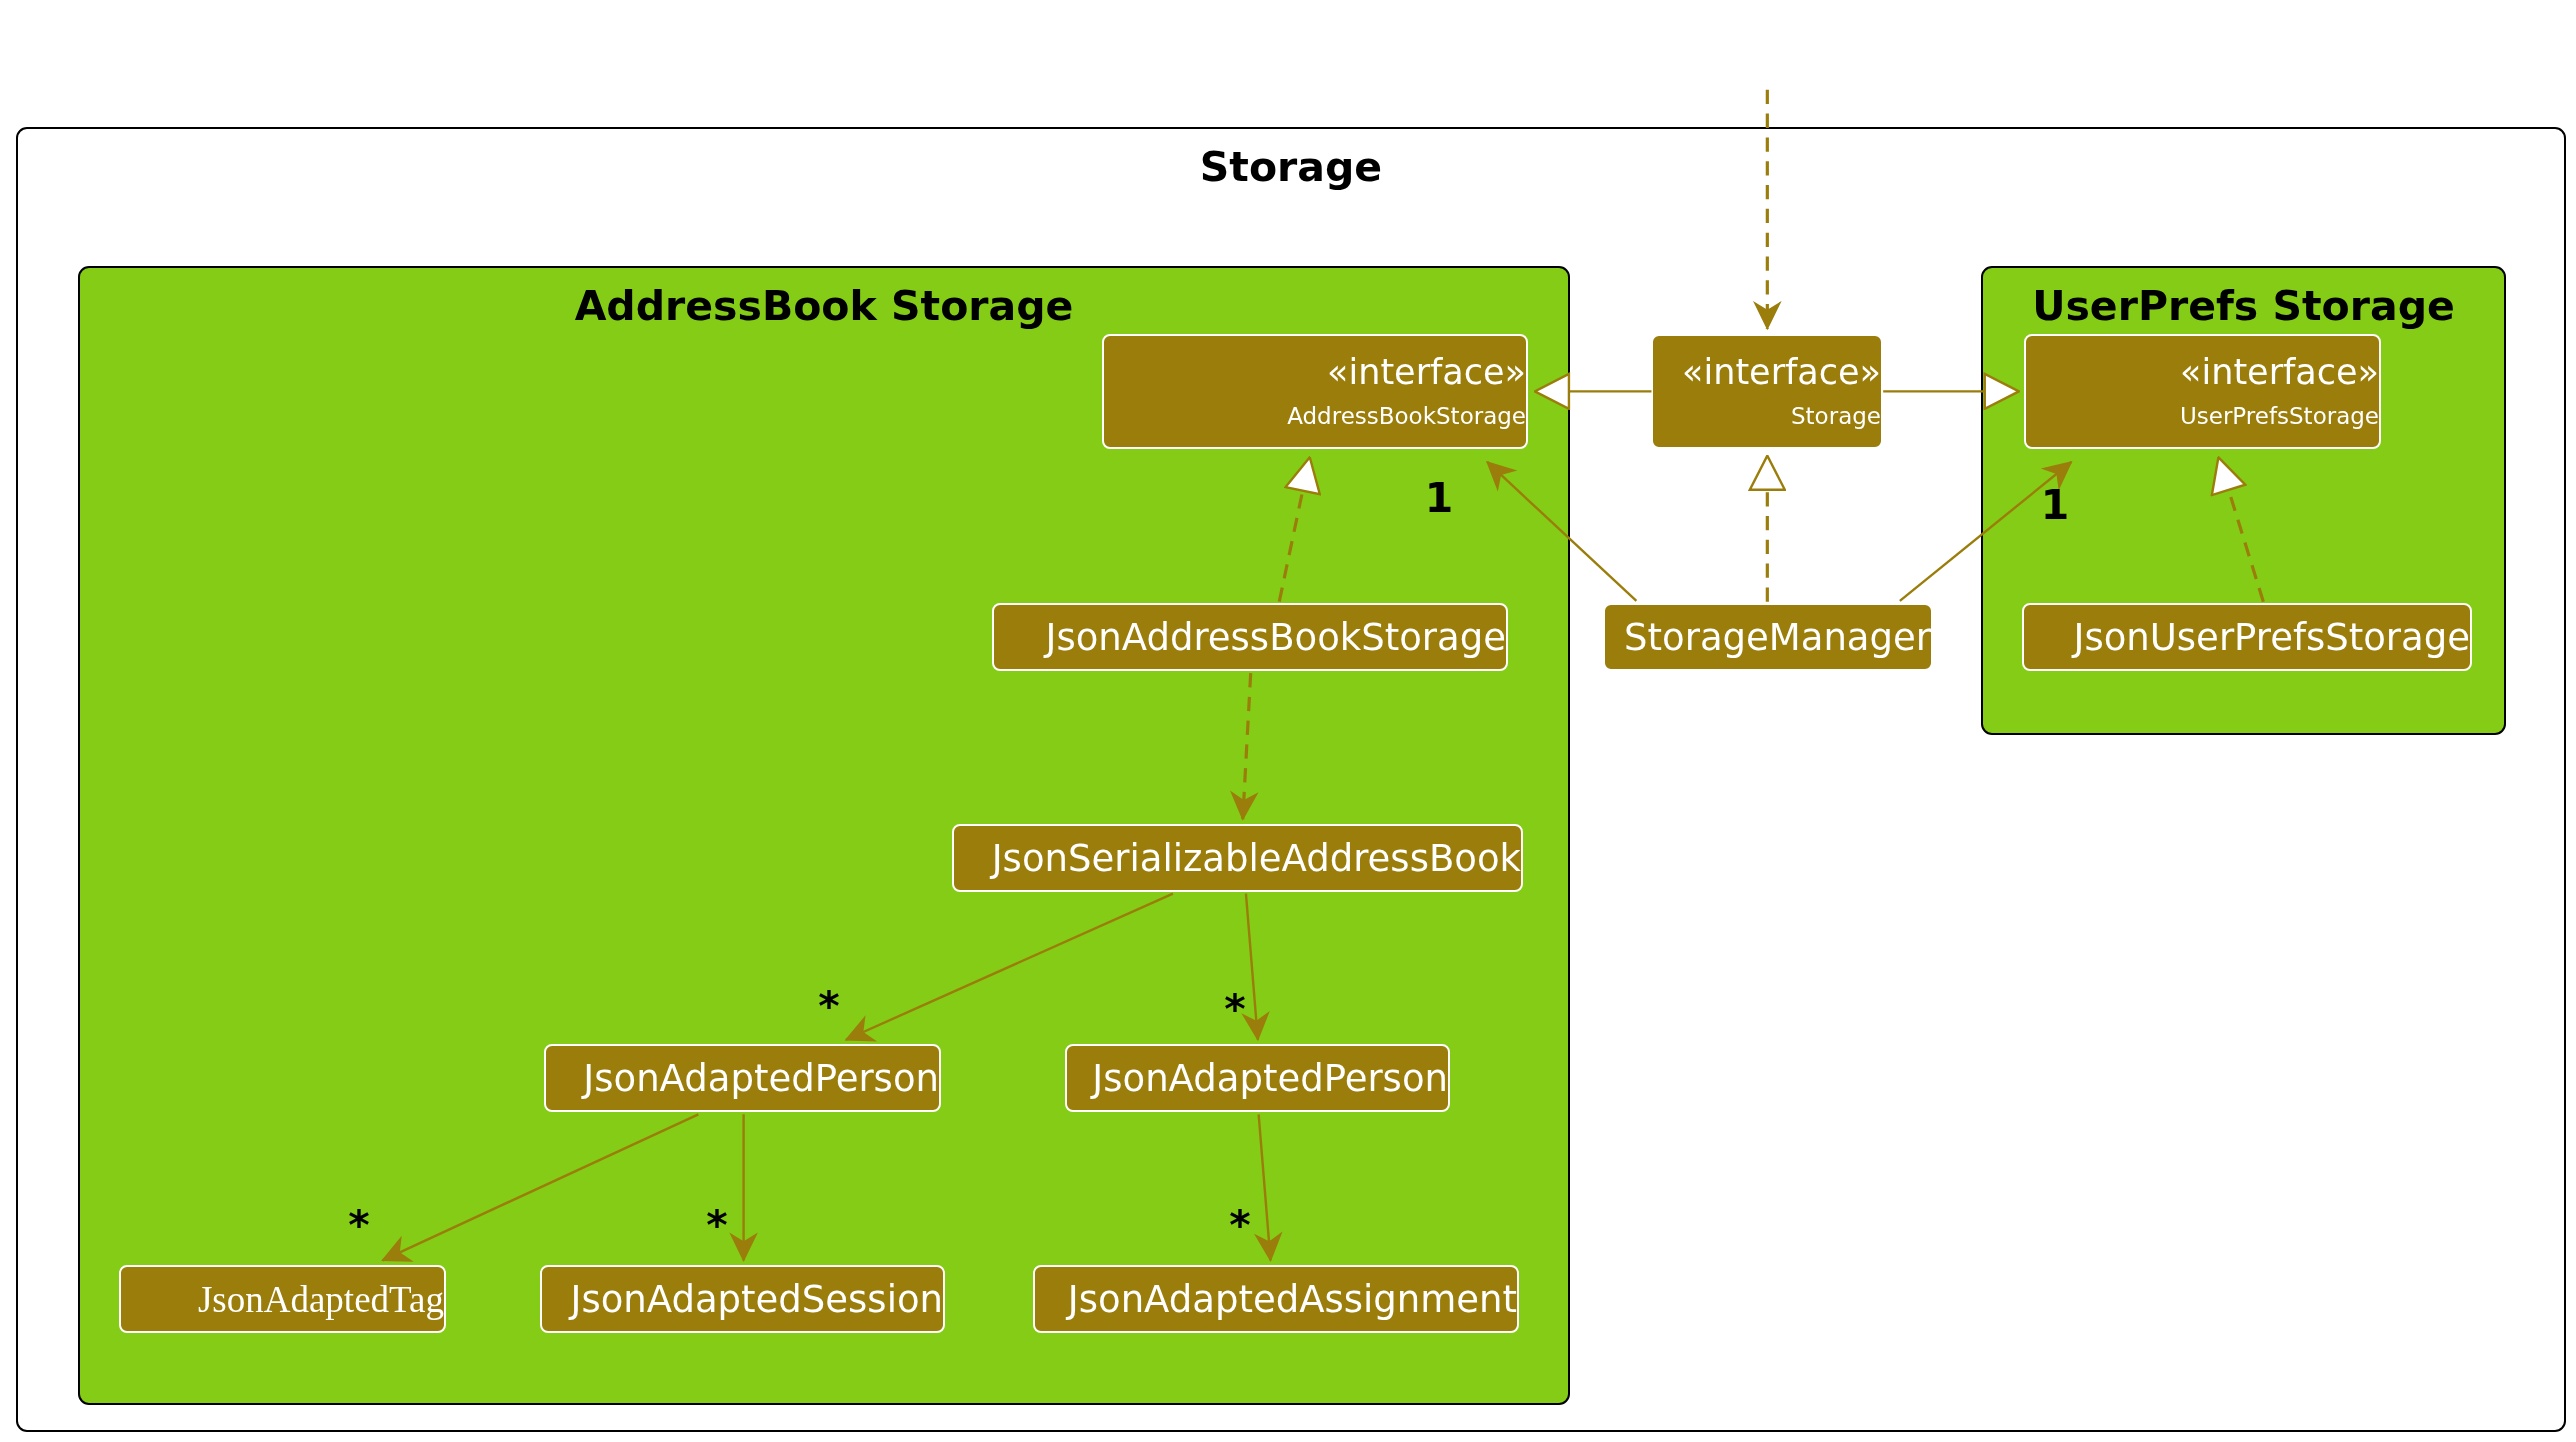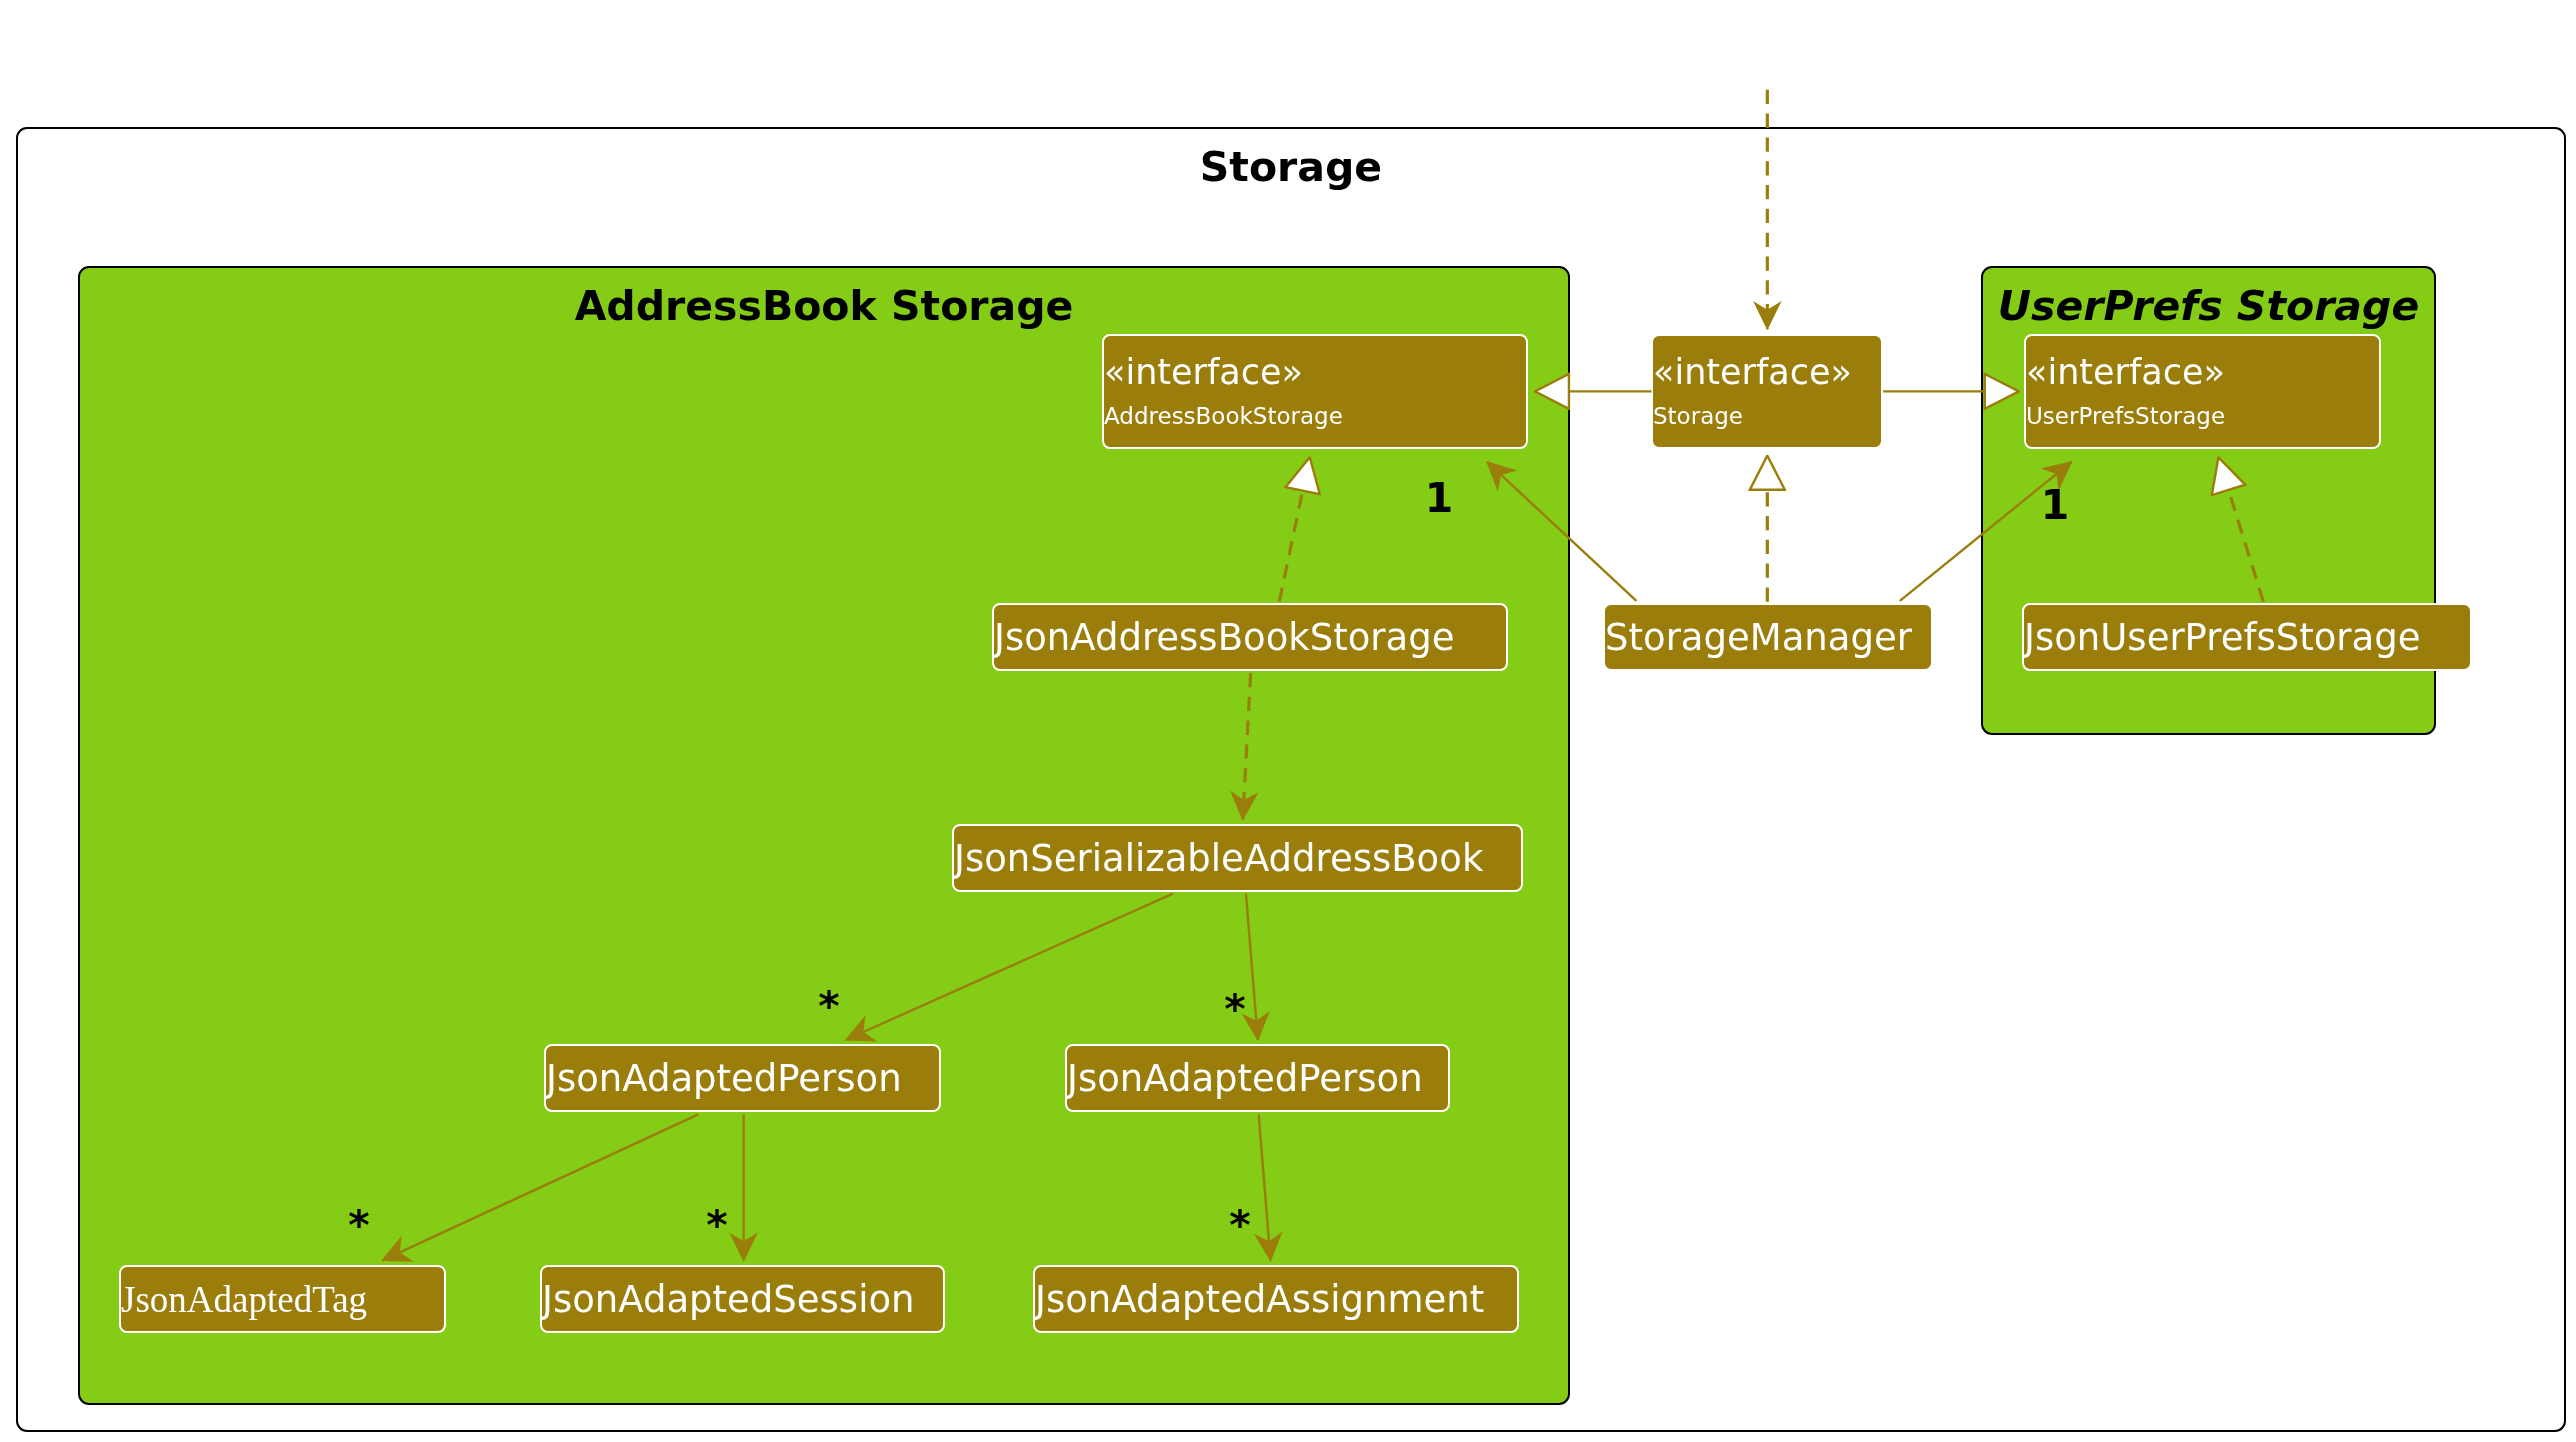--- a/index.html
+++ b/index.html
@@ -5,30 +5,30 @@
   html,body{margin:0;padding:0;background:#ffffff;}
   #stage{
     position:relative;width:2576px;height:1443px;background:#ffffff;overflow:hidden;
     font-family:"DejaVu Sans", sans-serif;
   }
   
   .frame{position:absolute;border:2.4px solid #000000;border-radius:11px;box-sizing:border-box;}
   .frame-outer{left:16px;top:127px;width:2550px;height:1305px;background:#ffffff;}
   .frame-inner{background:#84cc16;margin-top:24px;}
   .frame-ab{left:78px;top:242px;width:1492px;height:1139px;}
-  .frame-up{left:1981px;top:242px;width:455px;height:469px;font-style:italic;}
+  .frame-up{left:1981px;top:242px;width:525px;height:469px;}
   .frame-title{
     position:absolute;left:0;top:14.3px;width:100%;text-align:center;
     font-size:41px;font-weight:bold;color:#000000;letter-spacing:0;
   }
   
   .node{
     position:absolute;background:#9a7d0b;border:2.4px solid #ffffff;border-radius:8px;
     box-sizing:border-box;color:#ffffff;display:flex;flex-direction:column;
-    align-items:flex-start;justify-content:center;text-align:center;
+    align-items:flex-end;justify-content:center;text-align:center;
   }
   .node .name{font-size:37px;line-height:1.0;white-space:nowrap;}
   .node .stereo{font-size:35px;line-height:1.0;white-space:nowrap;margin-bottom:14.3px;}
   .node.iface .name{font-size:23px;}
   
   .n-absI{left:1102px;top:334px;width:426px;height:115px;}
   .n-sI{left:1651px;top:334px;width:232px;height:115px;}
   .n-upsI{left:2024px;top:334px;width:357px;height:115px;}
   
   .n-jabs{left:992px;top:603px;width:516px;height:68px;}

